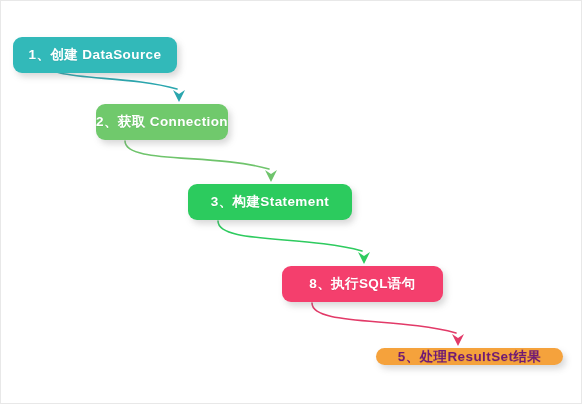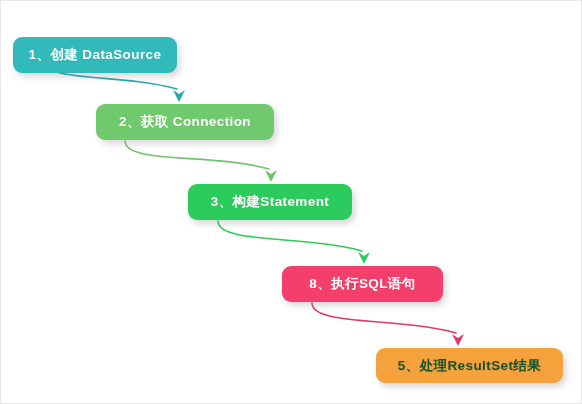--- a/index.html
+++ b/index.html
@@ -61,29 +61,29 @@
       <path d="M 217 220 C 217 243, 303 234, 361 250" fill="none" stroke="#2ecb5f" stroke-width="1.6" stroke-linecap="round"></path>
       <path d="M 357 251 L 363 263 L 369 251 L 363 255 Z" fill="#2ecb5f"></path>
       <path d="M 311 302 C 311 325, 397 316, 455 332" fill="none" stroke="#e23a68" stroke-width="1.6" stroke-linecap="round"></path>
       <path d="M 451 333 L 457 345 L 463 333 L 457 337 Z" fill="#e23a68"></path>
     </svg>
 
   <div class="node" style="left: 12px; top: 21px; width: 164px; height: 36px; background: rgb(50, 185, 185); color: rgb(255, 255, 255); margin-top: 15px;">
     <span class="node-label">1、创建 DataSource</span>
   </div>
 
-  <div class="node" style="left: 95px; top: 103px; width: 178px; height: 36px; background: rgb(112, 201, 108); color: rgb(255, 255, 255);">
+  <div class="node" style="left: 95px; top: 103px; width: 132px; height: 36px; background: rgb(112, 201, 108); color: rgb(255, 255, 255);">
     <span class="node-label">2、获取 Connection</span>
   </div>
 
   <div class="node" style="left: 187px; top: 183px; width: 164px; height: 36px; background: rgb(44, 203, 94); color: rgb(255, 255, 255);">
     <span class="node-label">3、构建Statement</span>
   </div>
 
   <div class="node" style="left: 281px; top: 265px; width: 161px; height: 36px; background: rgb(244, 63, 109); color: rgb(255, 255, 255);">
     <span class="node-label">8、执行SQL语句</span>
   </div>
 
-  <div class="node" style="left: 375px; top: 347px; width: 187px; height: 35px; background: rgb(245, 162, 60); color: #14532d;">
+  <div class="node" style="left: 375px; top: 347px; width: 187px; height: 17px; background: rgb(245, 162, 60); color: #701a75;">
     <span class="node-label">5、处理ResultSet结果</span>
   </div>
 
 </div>
 
 </body></html>

